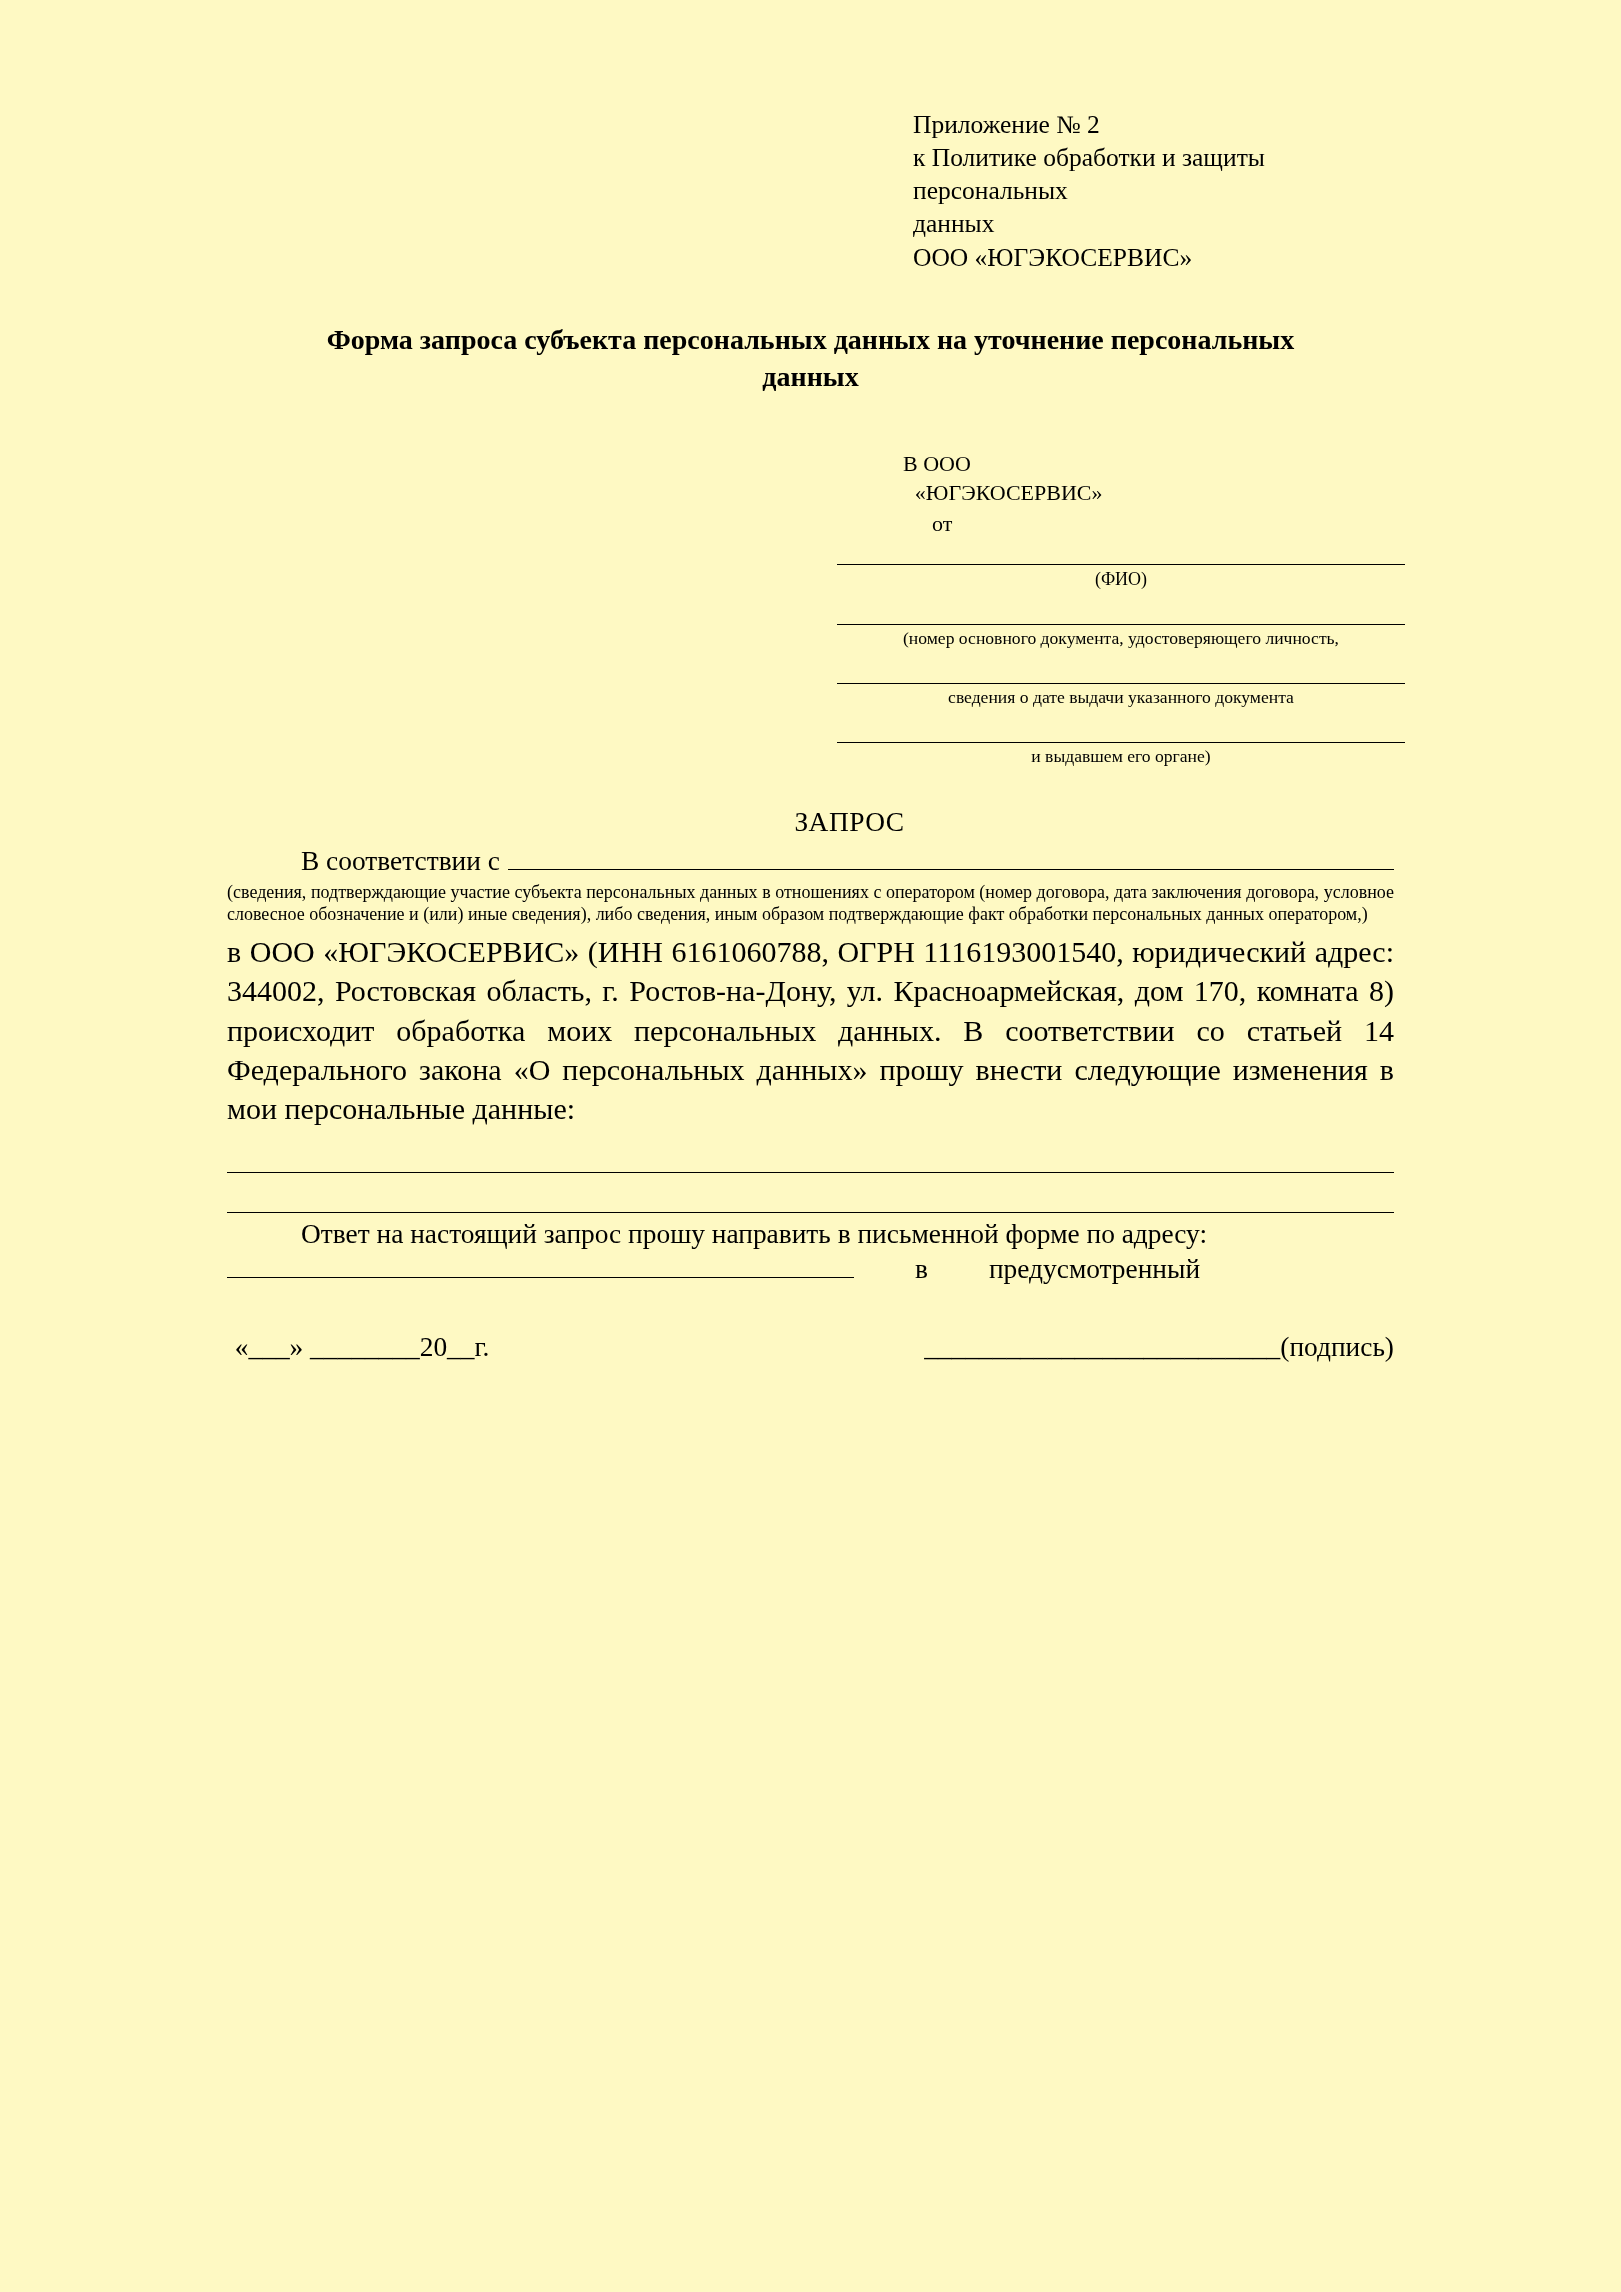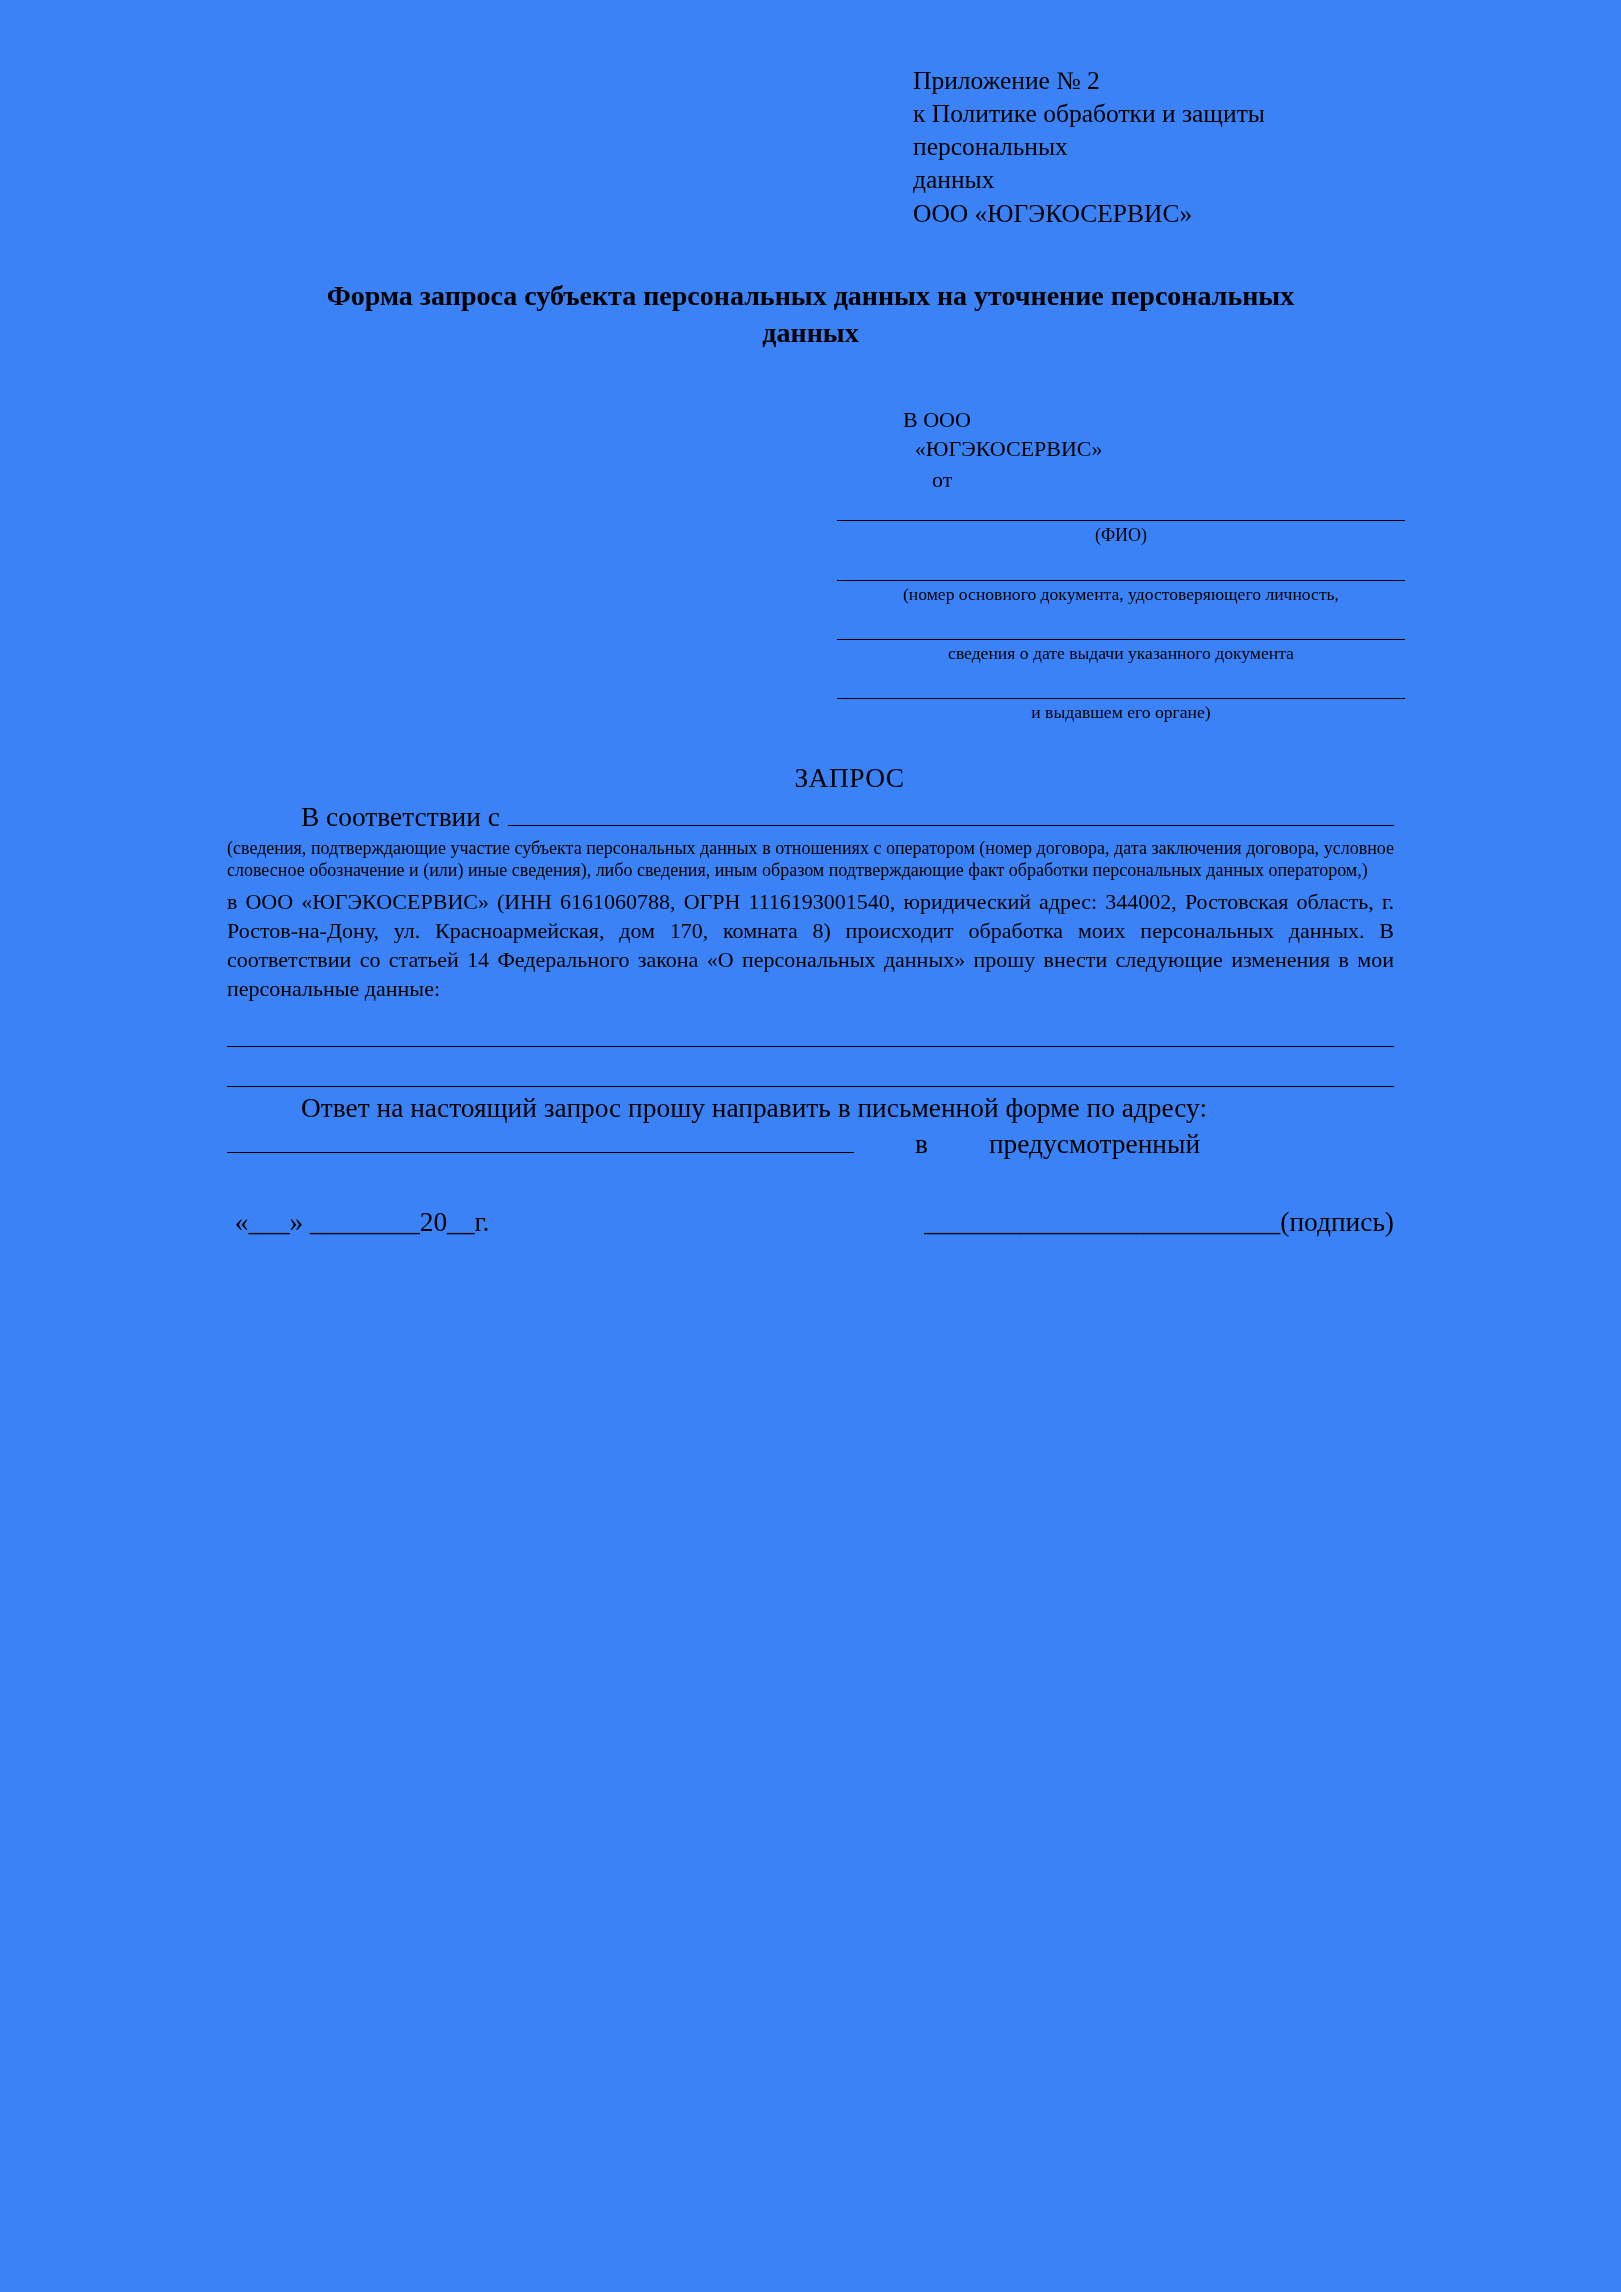--- a/index.html
+++ b/index.html
@@ -11,22 +11,22 @@
     width: 1621px;
     height: 2293px;
     font-family: "Liberation Serif", "DejaVu Serif", serif;
     color: #000000;
     position: relative;
   }
   .page {
     box-sizing: border-box;
     width: 1621px;
     min-height: 2293px;
-    padding: 64px 227px 0 227px;
-    background: #3b82f6;
+    padding: 108px 227px 0 227px;
+    background: #fef9c3;
   }
 
   
   .header-block {
     margin-left: 686px;
     font-size: 25.5px;
     line-height: 1.30;
   }
   .header-block div {
     white-space: pre-wrap;
@@ -101,21 +101,21 @@
     height: 21.6px;
     margin-left: 7.8px;
   }
   .fineprint {
     font-size: 18px;
     line-height: 1.27;
     text-align: justify;
     margin-top: 3.9px;
   }
   .para {
-    font-size: 22px;
+    font-size: 30px;
     line-height: 1.31;
     text-align: justify;
     margin-top: 5.9px;
     text-align-last: left;
   }
   .para.justify-all {
     text-align: justify;
   }
 
   .empty-rule {

